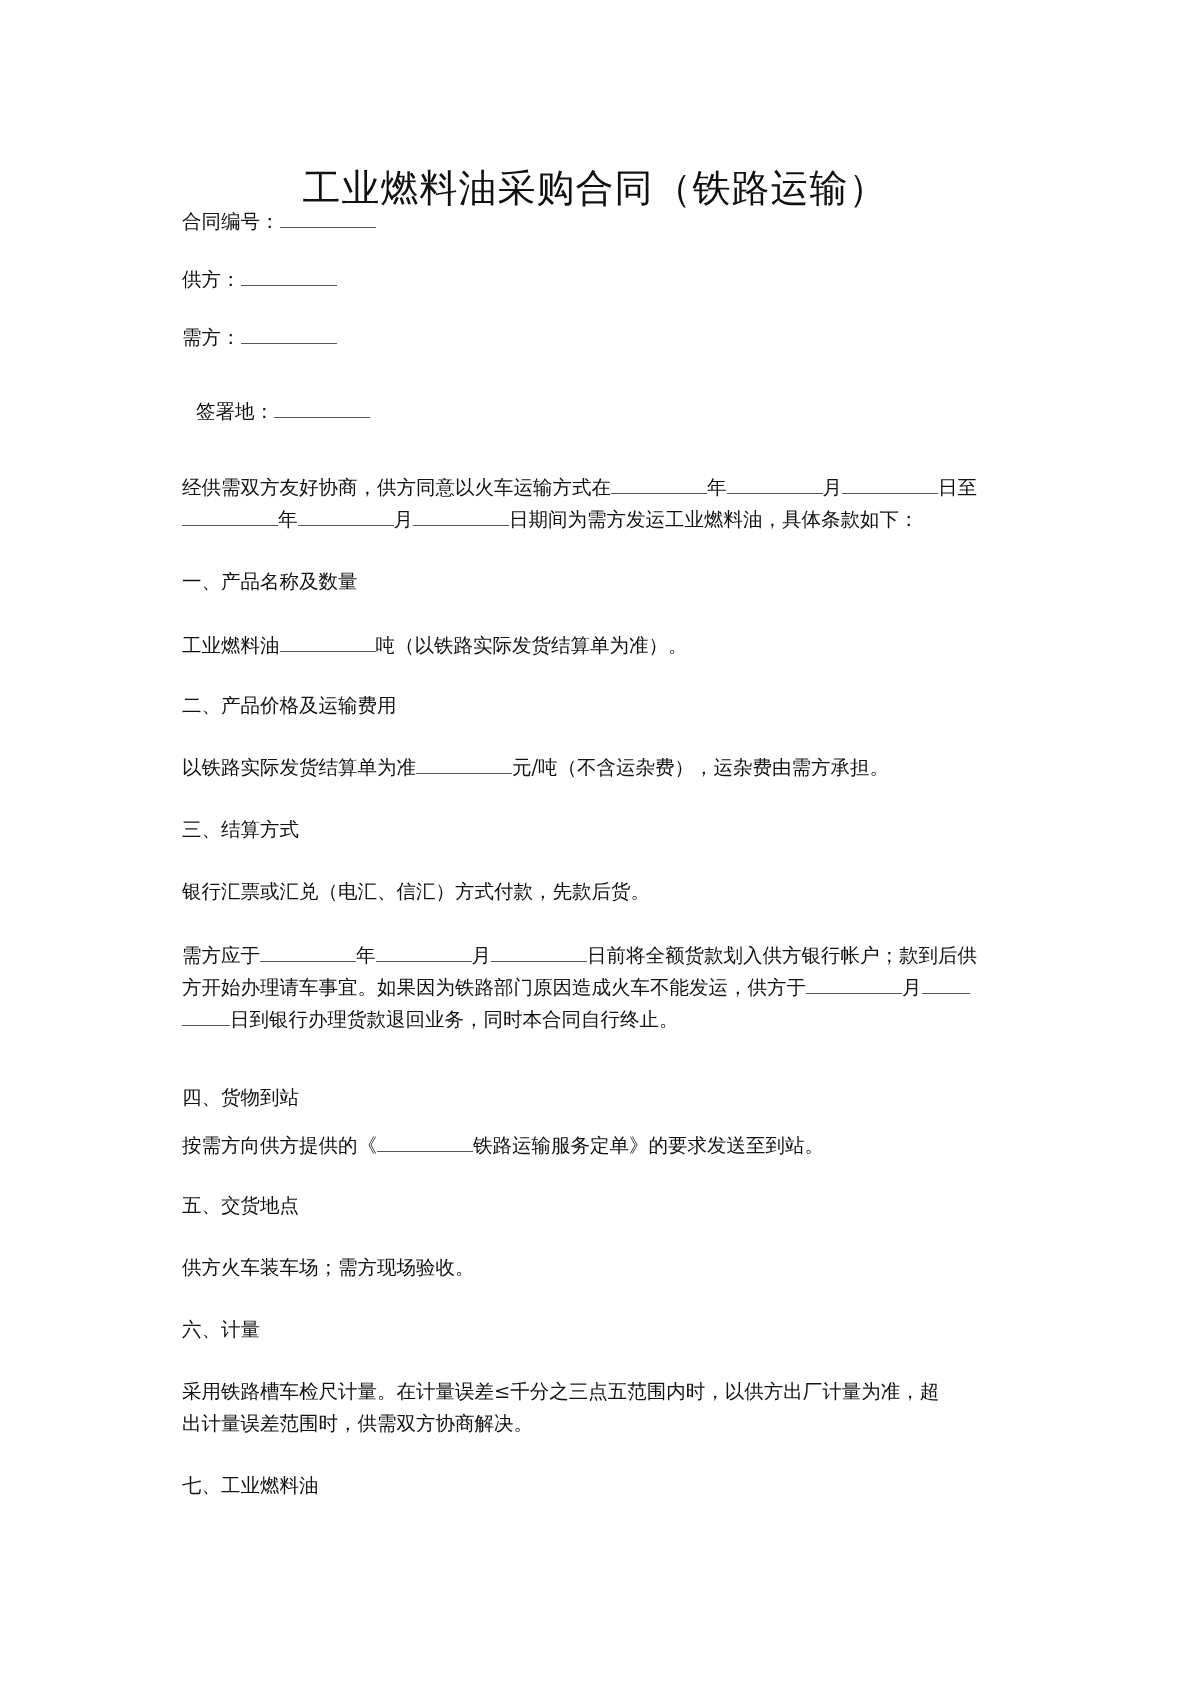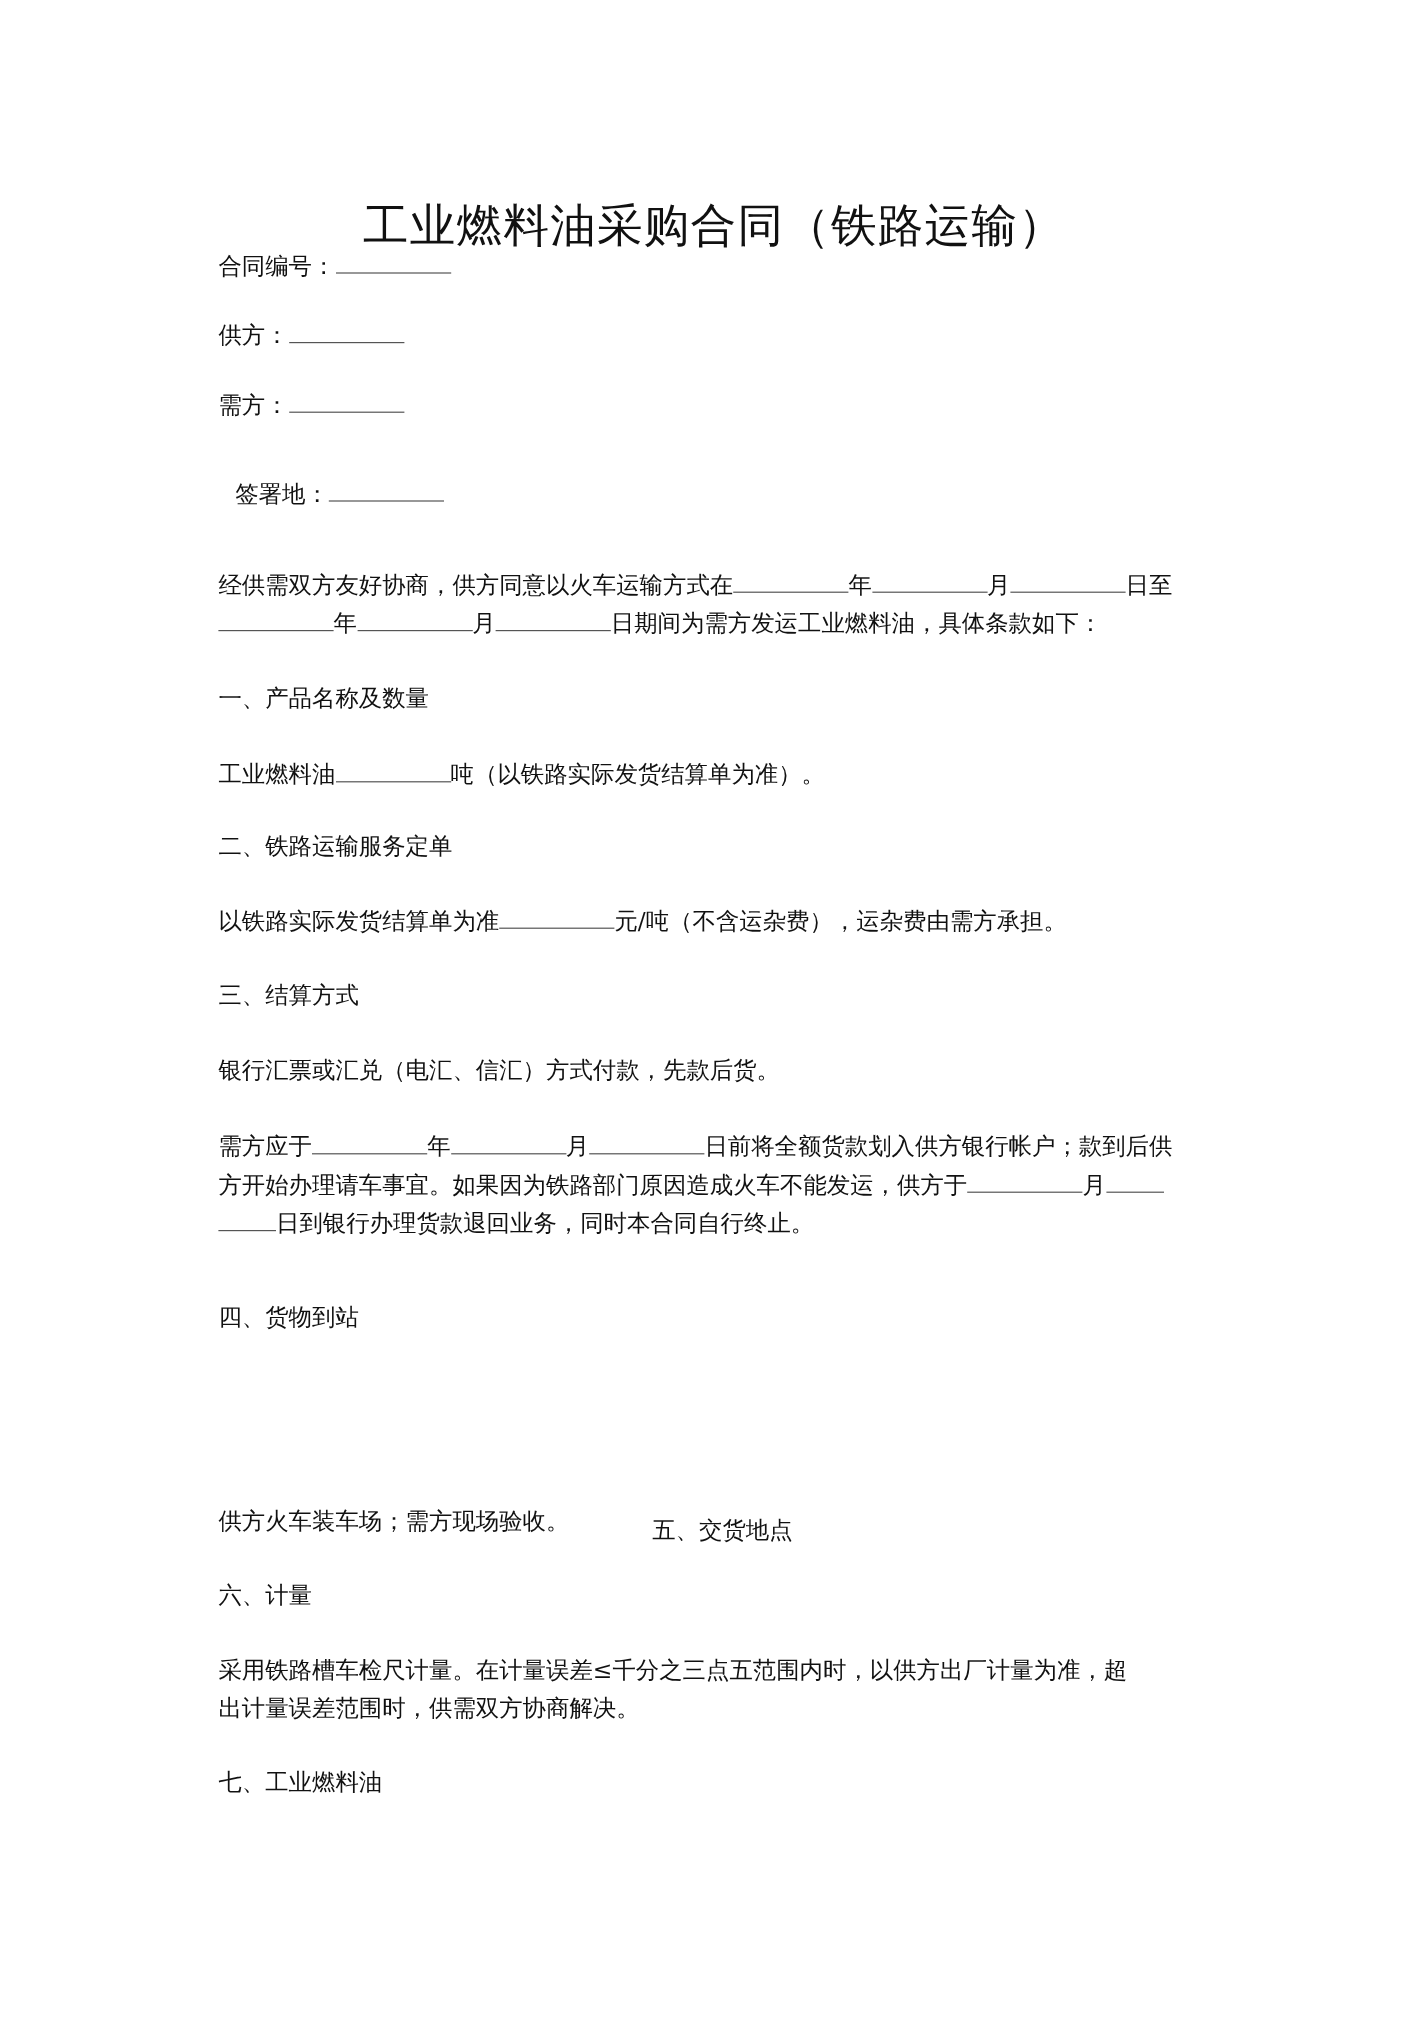--- a/index.html
+++ b/index.html
@@ -36,40 +36,43 @@
   </div>
   <div class="line" style="top:504px;">
     <span class="blank"></span><span>年</span><span class="blank"></span><span>月</span><span class="blank"></span><span>日期间为需方发运工业燃料油，具体条款如下：</span>
   </div>
 
   <div class="line" style="top:566px;">一、产品名称及数量</div>
   <div class="line" style="top:630px;">
     <span>工业燃料油</span><span class="blank"></span><span>吨（以铁路实际发货结算单为准）。</span>
   </div>
 
-  <div class="line" style="top:690px;">二、铁路运输服务定单</div>
+  <div class="line" style="top:690px;">二、产品价格及运输费用</div>
   <div class="line" style="top:752px;">
     <span>以铁路实际发货结算单为准</span><span class="blank"></span><span>元/吨（不含运杂费），运杂费由需方承担。</span>
   </div>
 
   <div class="line" style="top:814px;">三、结算方式</div>
   <div class="line" style="top:876px;">银行汇票或汇兑（电汇、信汇）方式付款，先款后货。</div>
   <div class="line" style="top:940px;">
     <span>需方应于</span><span class="blank"></span><span>年</span><span class="blank"></span><span>月</span><span class="blank"></span><span>日前将全额货款划入供方银行帐户；款到后供</span>
   </div>
   <div class="line" style="top:972px;">
     <span>方开始办理请车事宜。如果因为铁路部门原因造成火车不能发运，供方于</span><span class="blank"></span><span>月</span><span class="blank short"></span>
   </div>
   <div class="line" style="top:1004px;">
     <span class="blank short"></span><span>日到银行办理货款退回业务，同时本合同自行终止。</span>
   </div>
 
   <div class="line" style="top:1082px;">四、货物到站</div>
+  <div class="line" style="top:1130px;">
+    <span>按需方向供方提供的《</span><span class="blank"></span><span>铁路运输服务定单》的要求发送至到站。</span>
+  </div>
 
-  <div class="line" style="top:1260px;text-align:center;">五、交货地点</div>
+  <div class="line" style="top:1190px;">五、交货地点</div>
   <div class="line" style="top:1252px;">供方火车装车场；需方现场验收。</div>
 
   <div class="line" style="top:1314px;">六、计量</div>
   <div class="line" style="top:1376px;">采用铁路槽车检尺计量。在计量误差≤千分之三点五范围内时，以供方出厂计量为准，超</div>
   <div class="line" style="top:1408px;">出计量误差范围时，供需双方协商解决。</div>
 
   <div class="line" style="top:1470px;">七、工业燃料油</div>
 </div>
 
 </body></html>

